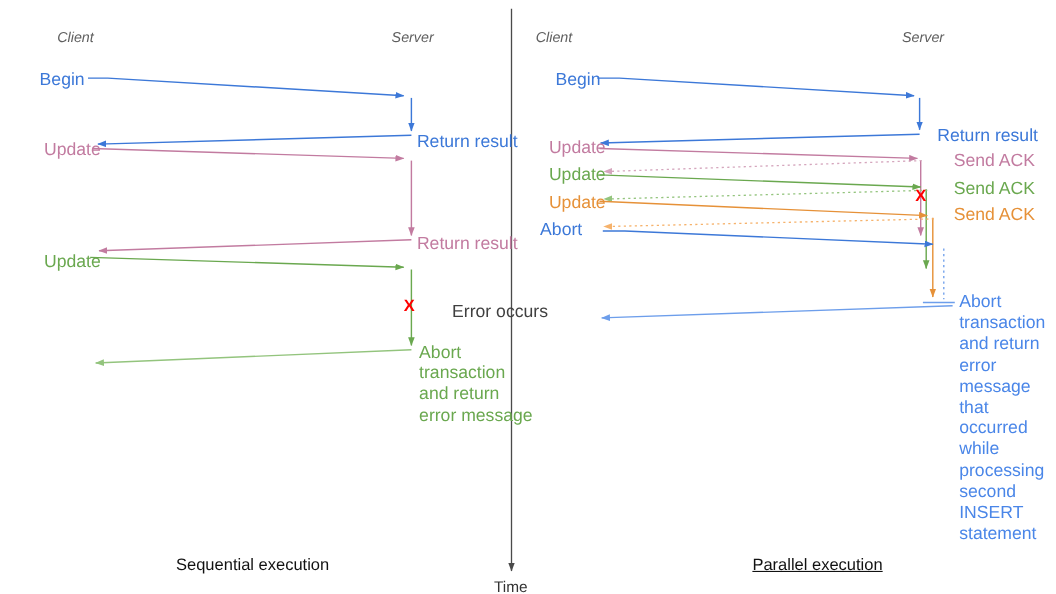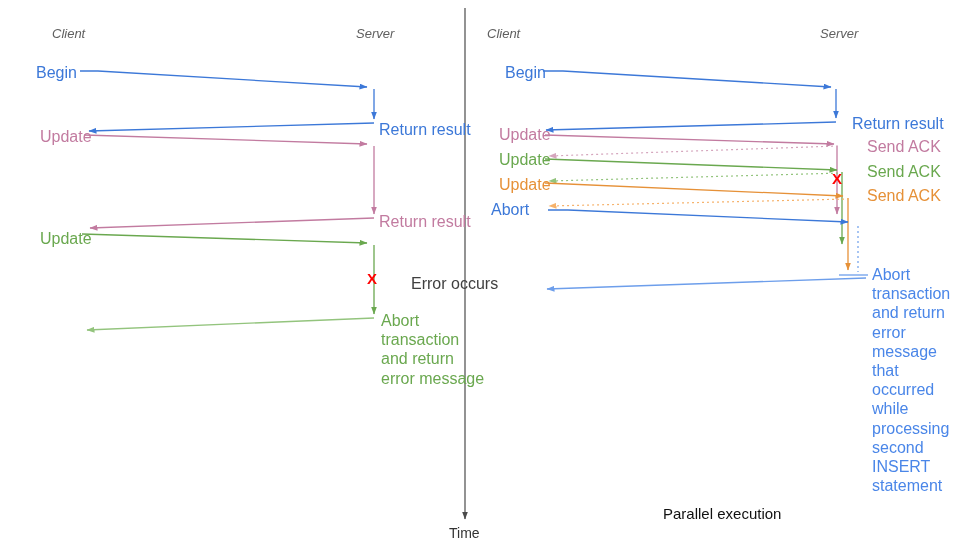--- a/index.html
+++ b/index.html
@@ -96,20 +96,21 @@
   <div class="lbl" style="left: 379px; top: 212px; color: rgb(194, 123, 160);">Return result</div>
   <div class="lbl" style="left: 40px; top: 229px; color: rgb(106, 168, 79);">Update</div>
 
   <div class="xmark" style="left: 367px; top: 271px; color: rgb(255, 0, 0);">X</div>
   <div class="lbl" style="left: 383px; top: 274px; color: #404040; margin-left: 28px;">Error occurs</div>
   <div class="lbl multiline" style="left: 381px; top: 311px; color: rgb(106, 168, 79);">Abort
 transaction
 and return
 error message</div>
 
+  <div class="title" style="left:160px;top:505px;">Sequential execution</div>
 
   <div class="hdr" style="left:487px;top:26px;">Client</div>
   <div class="hdr" style="left:820px;top:26px;">Server</div>
 
   <div class="lbl" style="left: 505px; top: 63px; color: rgb(60, 120, 216);">Begin</div>
   <div class="lbl" style="left: 852px; top: 114px; color: rgb(60, 120, 216);">Return result</div>
 
   <div class="lbl" style="left: 499px; top: 125px; color: rgb(194, 123, 160);">Update</div>
   <div class="lbl" style="left: 867px; top: 137px; color: rgb(194, 123, 160);">Send ACK</div>
 
@@ -127,16 +128,16 @@
 transaction
 and return
 error message
 that occurred
 while
 processing
 second
 INSERT
 statement</div>
 
-  <div class="title" style="left:663px;top:505px;">Parallel execution</div>
+  <div class="title" style="left:684px;top:505px;text-decoration:underline;">Parallel execution</div>
 
   <div class="timelbl" style="left:449px;top:525px;">Time</div>
 </div>
 
 </body></html>

